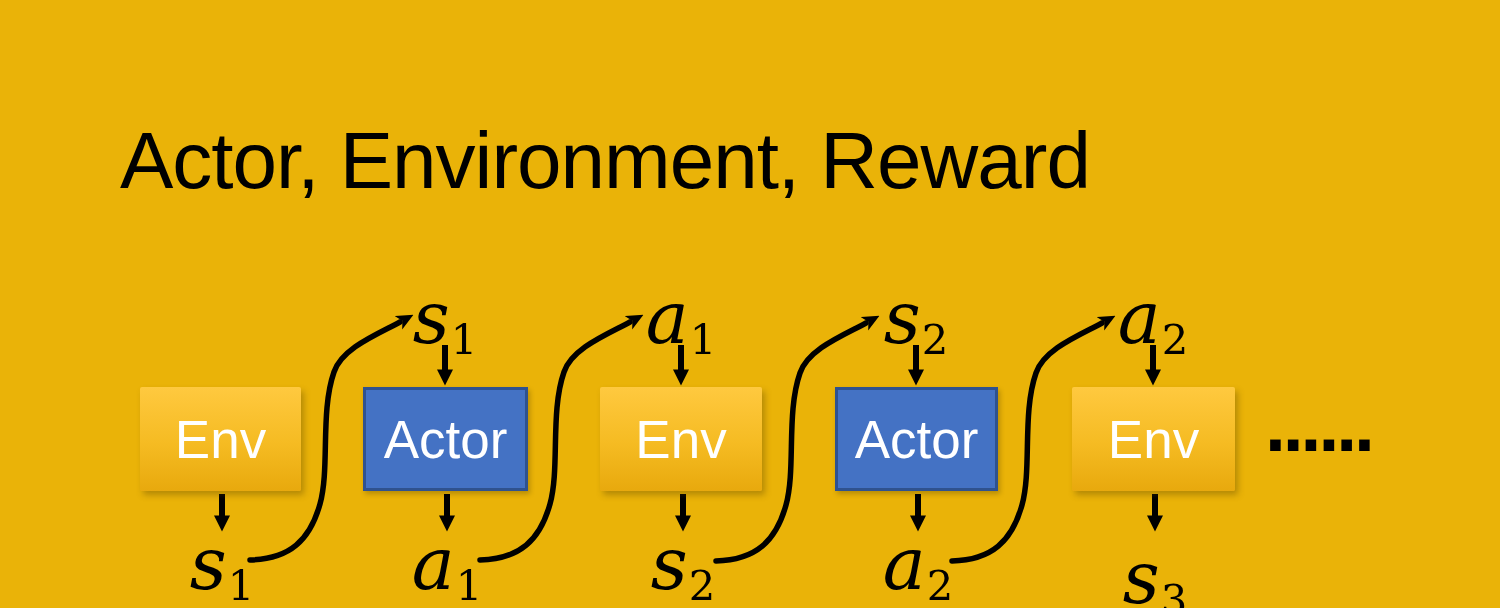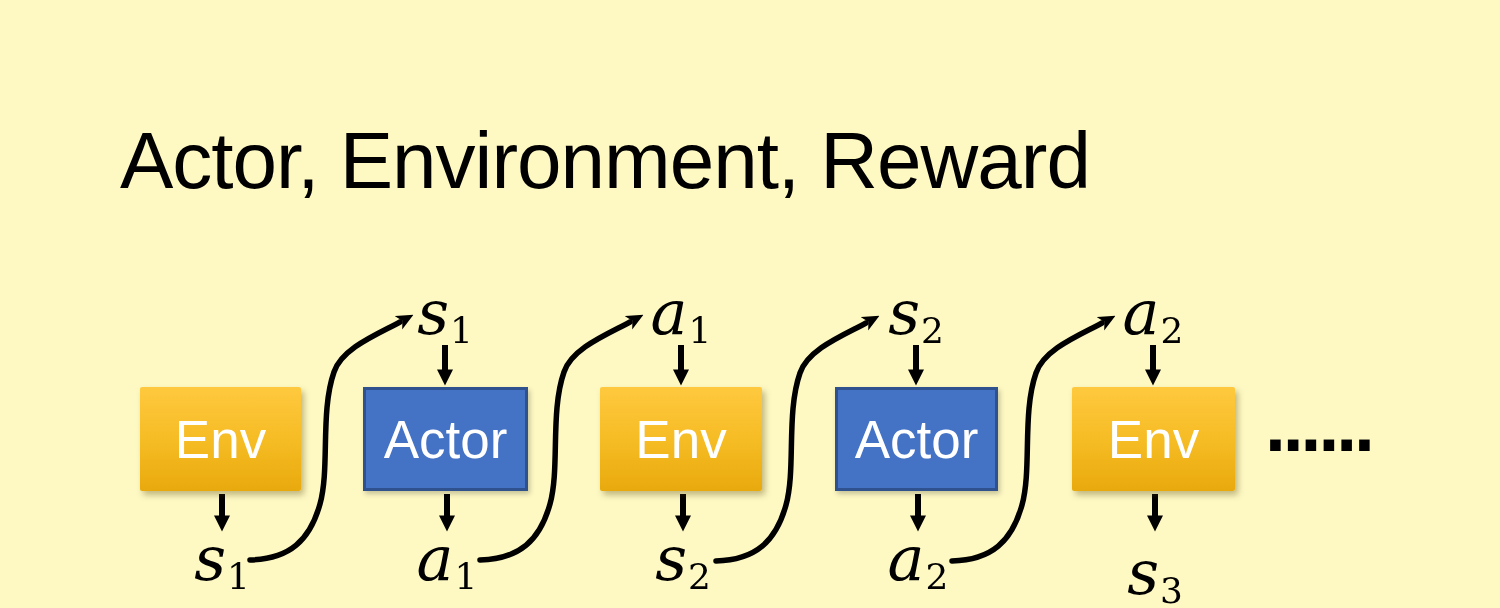--- a/index.html
+++ b/index.html
@@ -9,21 +9,21 @@
     --actor-border:#2F528F;
     --arrow-color:#000000;
     --box-text:#FFFFFF;
     --title-color:#000000;
   }
   *{margin:0;padding:0;box-sizing:border-box;}
   html,body{background:#ffffff;}
   .slide{
     position:relative;
     width:1500px;height:608px;
-    background:#fef9c3;
+    background:#eab308;
     overflow:hidden;
     font-family:"Liberation Sans",sans-serif;
   }
   .title{
     position:absolute;
     left:120px;top:121px;
     font-size:80px;
     font-weight:300;
     letter-spacing:-1px;
     line-height:1;
@@ -52,21 +52,21 @@
   .box-2{left:363px;width:165px;}
   .box-3{left:600px;width:162px;}
   .box-4{left:835px;width:163px;}
   .box-5{left:1072px;width:163px;}
   .mlabel{
     position:absolute;
     width:140px;
     text-align:center;
     font-family:"DejaVu Serif",serif;
     font-style:italic;
-    font-size:62px;
+    font-size:72px;
     line-height:1;
     color:#000;
     white-space:nowrap;
   }
   .mlabel sub{
     font-size:0.58em;
     font-style:normal;
     vertical-align:-0.26em;
     margin-left:1px;
     line-height:1;

